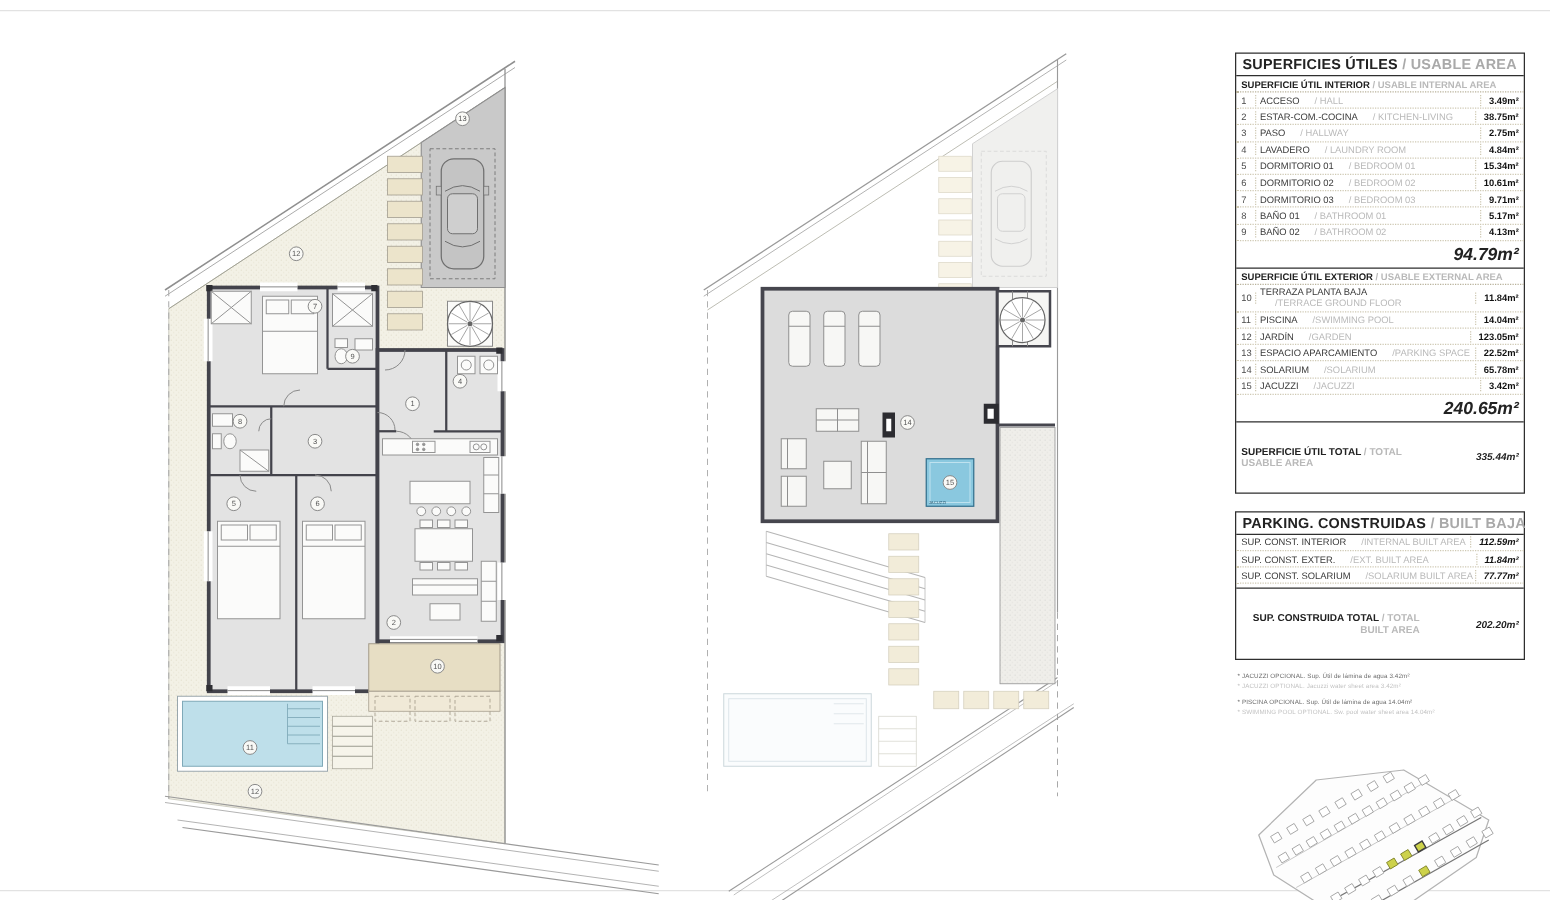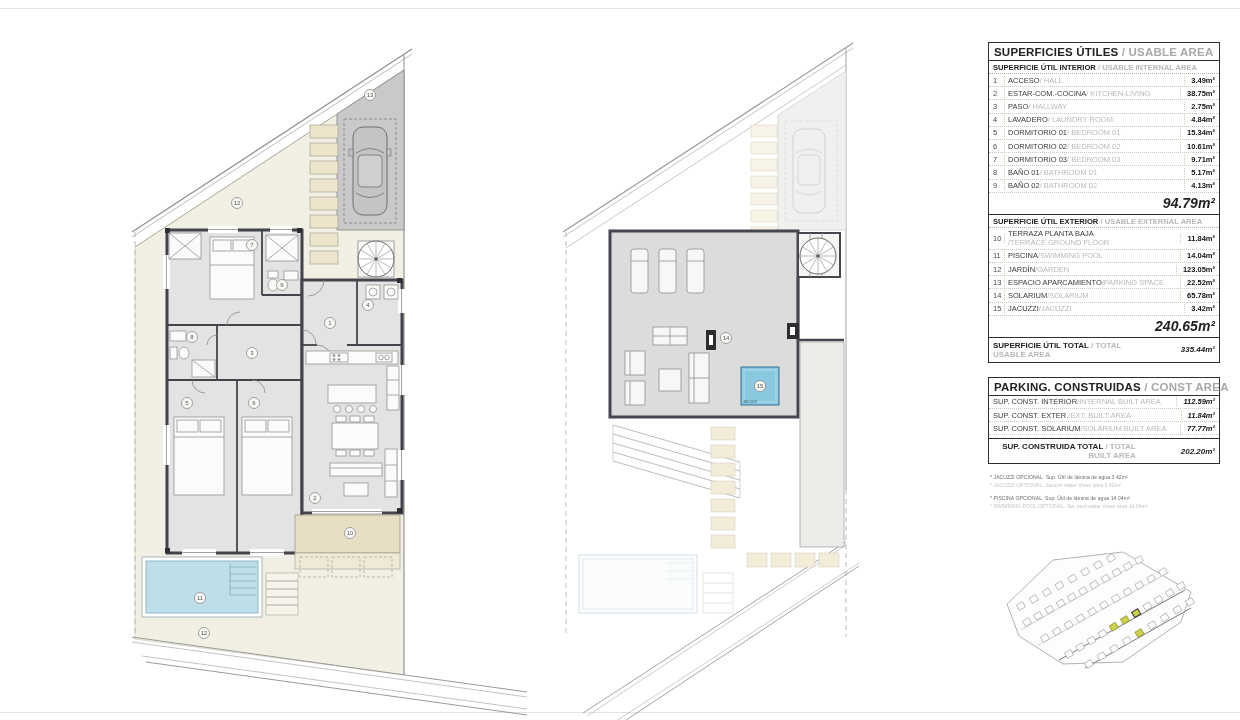--- a/index.html
+++ b/index.html
@@ -19,29 +19,29 @@
   .tbl-title .en{color:#a9a9a9;}
   .sec-head{padding:2px 4px 1px 4px;font-size:7.6px;font-weight:bold;
     border-bottom:1px dotted #b9b29b;white-space:nowrap;}
   .sec-head .en{color:#b9b9b9;}
   .trow{display:grid;grid-template-columns:15px 1fr auto;align-items:center;
     padding:1.6px 4px 1.6px 4px;font-size:7.5px;border-bottom:1px dotted #cfc9b4;}
   .trow.nonum{grid-template-columns:1fr auto;}
   .trow .num{color:#4a4a4a;border-right:1px dotted #cfc9b4;margin-right:3px;}
   .trow .name{white-space:nowrap;overflow:hidden;}
   .trow .es{color:#3a3a3a;text-align:right;}
-  .trow .en{color:#b9b9b9;}
+  .trow .en{color:#b9b9b9;padding-left:12px;}
   .trow.two .en{display:block;}
   .trow .val{font-weight:bold;color:#111;padding-left:6px;border-left:1px dotted #cfc9b4;}
   .val.ital{font-style:italic;text-align:right;}
   .subtotal{ text-align:right;font-size:14px;font-weight:bold;font-style:italic;
     padding:2.5px 4px;border-bottom:1.4px solid #2e2e2e;}
   .subtotal.last{border-bottom:none;}
   .total-row{display:grid;grid-template-columns:1fr auto;align-items:center;
-    padding:3px 4px;font-size:8px;font-weight:bold;border-top:1.4px solid #2e2e2e;gap:45px;}
+    padding:19px 4px;font-size:8px;font-weight:bold;border-top:1.4px solid #2e2e2e;gap:45px;}
   .total-row .en{color:#b9b9b9;}
   .total-row .val{font-style:italic;}
   .gap-row{height:3px;border-bottom:1px solid #2e2e2e;}
   .tbl2{margin-top:14px;}
   .notes{margin-top:10px;padding-left:2px;}
   .note{font-size:5px;line-height:1.5;letter-spacing:.1px;white-space:nowrap;}
   .note.dark{color:#6b6b6b;}
   .note.muted{color:#c2c2c2;}
   .note.sp{margin-top:6px;}
   .map-wrap{margin-top:34px;position:relative;height:145px;}
@@ -589,21 +589,21 @@
         <span class="es">SUPERFICIE ÚTIL TOTAL</span>
         <span class="en">/ TOTAL USABLE AREA</span>
       </span>
       <span class="val">335.44m²</span>
     </div>
   </div>
 
   <div class="tbl tbl2">
     <div class="tbl-title">
       <span class="es">PARKING. CONSTRUIDAS</span>
-      <span class="en">/ CONST AREA</span>
+      <span class="en">/ BUILT BAJA</span>
     </div>
     <div id="built-rows">
           <div class="trow nonum">
             <span class="name"><span class="es">SUP. CONST. INTERIOR</span><span class="en">/INTERNAL BUILT AREA</span></span>
             <span class="val ital">112.59m²</span>
           </div>
           <div class="trow nonum">
             <span class="name"><span class="es">SUP. CONST. EXTER.</span><span class="en">/EXT. BUILT AREA</span></span>
             <span class="val ital">11.84m²</span>
           </div>

